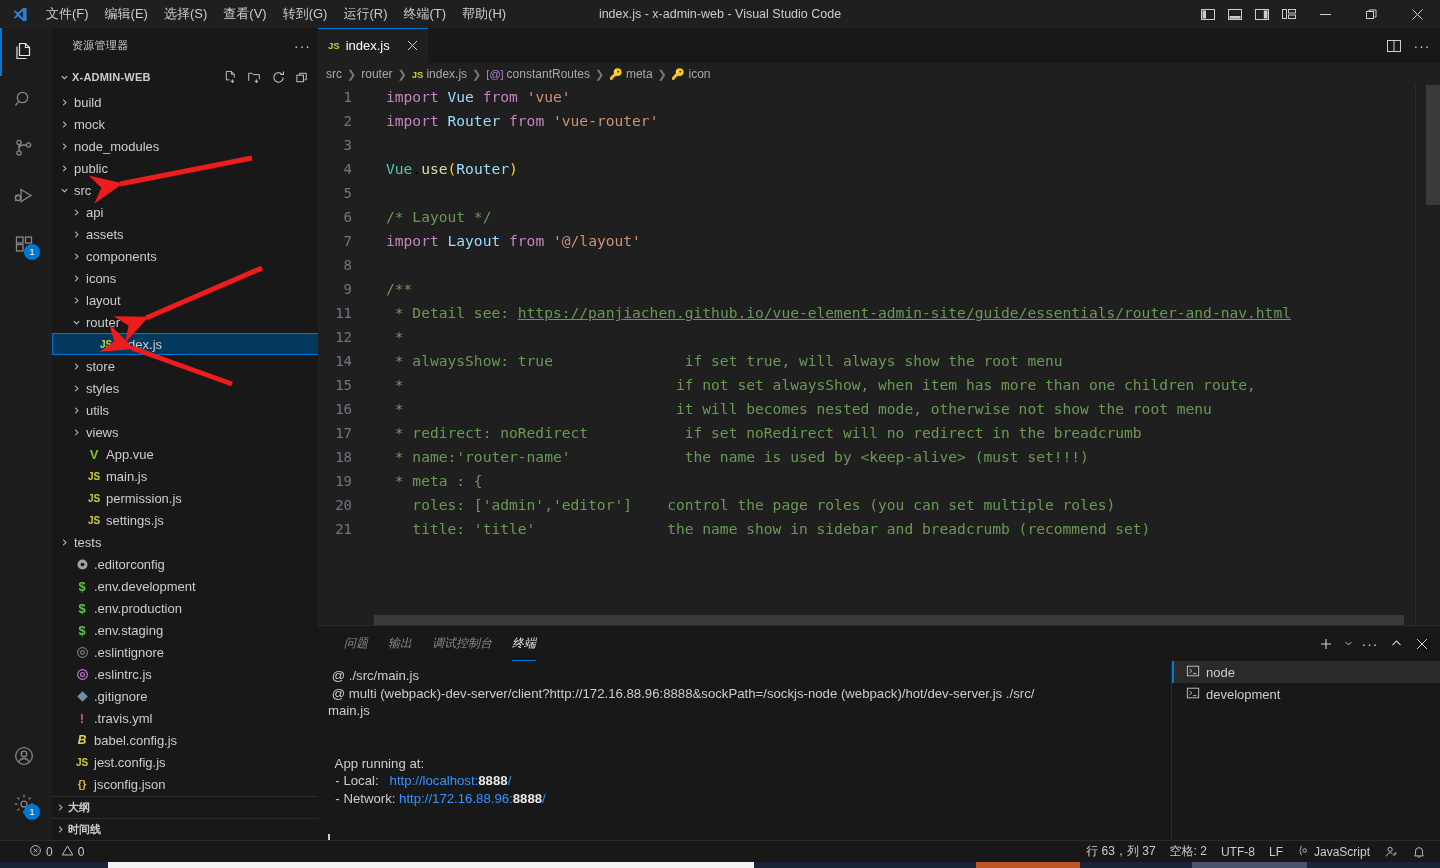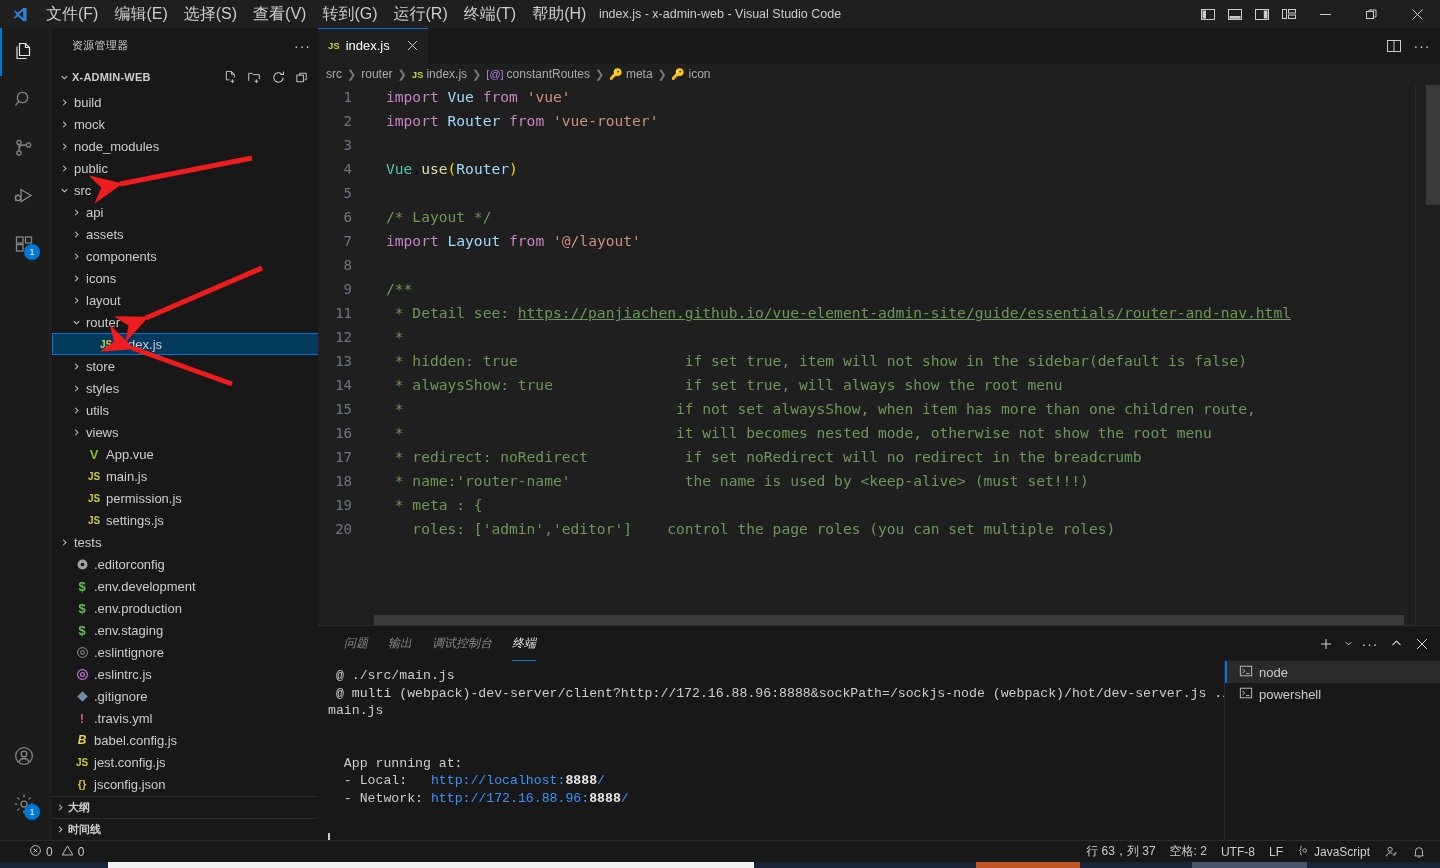--- a/index.html
+++ b/index.html
@@ -13,21 +13,21 @@
   body { position: relative; }
 
   
   #titlebar {
     position: absolute; left: 0; top: 0; width: 1440px; height: 28px;
     background: #1f1f1f; display: flex; align-items: center;
     color: #cccccc; font-size: 12.5px; user-select: none;
   }
   #vscode-logo { width: 38px; height: 28px; display: flex; align-items: center; justify-content: center; }
   .menu-item {
-    padding: 0 8px; height: 28px; line-height: 28px; font-size: 16px;
+    padding: 0 8px; height: 28px; line-height: 28px; font-size: 13px;
     color: #cccccc; white-space: nowrap; cursor: default;
   }
   #window-title {
     position: absolute; left: 0; right: 0; text-align: center;
     font-size: 12.5px; color: #cccccc; pointer-events: none;
   }
   #titlebar-right {
     position: absolute; right: 0; top: 0; height: 28px; display: flex; align-items: center;
   }
   .layout-btn { width: 27px; height: 28px; display: flex; align-items: center; justify-content: center; }
@@ -158,31 +158,31 @@
   .ptab.active { color: #e7e7e7; }
   .ptab.active::after {
     content: ""; position: absolute; left: 10px; right: 10px; bottom: 0; height: 1px; background: #0078d4;
   }
   #panel-actions { position: absolute; right: 6px; top: 0; height: 35px; display: flex; align-items: center; gap: 2px; }
   .pact { width: 24px; height: 28px; display: flex; align-items: center; justify-content: center; color: #cccccc; }
 
   #panel-body { flex: 1; display: flex; }
   #terminal {
     flex: 1; position: relative; color: #cccccc;
-    font-family: Liberation Mono, monospace; font-size: 13.2px; line-height: 17.5px;
+    font-family: Liberation Sans, sans-serif; font-size: 13.2px; line-height: 17.5px;
     padding: 6px 0 0 10px; white-space: pre; overflow: hidden;
   }
   .tlink { color: #3794ff; }
   .tbold { color: #e7e7e7; font-weight: bold; }
   #term-cursor {
     display: inline-block; width: 2px; height: 14px; background: #cccccc;
     vertical-align: -2px;
   }
   #terminal-tabs {
-    width: 216px; flex: none; background: #181818; border-left: 1px solid #2b2b2b;
+    width: 269px; flex: none; background: #181818; border-left: 1px solid #2b2b2b;
     padding-top: 0px;
   }
   .tterm-row {
     height: 22px; display: flex; align-items: center; gap: 6px;
     padding-left: 14px; color: #cccccc; font-size: 13px; position: relative;
   }
   .tterm-row.active { background: #2a2a2a; }
   .tterm-row.active::before { content: ""; position: absolute; left: 0; top: 0; width: 2px; height: 22px; background: #0078d4; }
 
   
@@ -685,28 +685,28 @@
       <div class="cline"><span class="lnum">2</span><span class="ctext"><span class="kw">import</span> <span class="id">Router</span> <span class="kw">from</span> <span class="str">'vue-router'</span></span></div>
       <div class="cline"><span class="lnum">3</span><span class="ctext"></span></div>
       <div class="cline"><span class="lnum">4</span><span class="ctext"><span class="pl">Vue</span>.<span class="fn">use</span><span class="pn">(</span><span class="id">Router</span><span class="pn">)</span></span></div>
       <div class="cline"><span class="lnum">5</span><span class="ctext"></span></div>
       <div class="cline"><span class="lnum">6</span><span class="ctext"><span class="cm">/* Layout */</span></span></div>
       <div class="cline"><span class="lnum">7</span><span class="ctext"><span class="kw">import</span> <span class="id">Layout</span> <span class="kw">from</span> <span class="str">'@/layout'</span></span></div>
       <div class="cline"><span class="lnum">8</span><span class="ctext"></span></div>
       <div class="cline"><span class="lnum">9</span><span class="ctext"><span class="cm">/**</span></span></div>
       <div class="cline"><span class="lnum">11</span><span class="ctext"><span class="cm"> * Detail see: </span><span class="lnk">https://panjiachen.github.io/vue-element-admin-site/guide/essentials/router-and-nav.html</span></span></div>
       <div class="cline"><span class="lnum">12</span><span class="ctext"><span class="cm"> *</span></span></div>
-      <div class="cline"><span class="lnum">13</span><span class="ctext"><span class="cm"> * hidden: true                   if set true, item will not show in the sidebar(default is false)</span></span></div>
       <div class="cline"><span class="lnum">14</span><span class="ctext"><span class="cm"> * alwaysShow: true               if set true, will always show the root menu</span></span></div>
       <div class="cline"><span class="lnum">15</span><span class="ctext"><span class="cm"> *                               if not set alwaysShow, when item has more than one children route,</span></span></div>
       <div class="cline"><span class="lnum">16</span><span class="ctext"><span class="cm"> *                               it will becomes nested mode, otherwise not show the root menu</span></span></div>
       <div class="cline"><span class="lnum">17</span><span class="ctext"><span class="cm"> * redirect: noRedirect           if set noRedirect will no redirect in the breadcrumb</span></span></div>
       <div class="cline"><span class="lnum">18</span><span class="ctext"><span class="cm"> * name:'router-name'             the name is used by &lt;keep-alive&gt; (must set!!!)</span></span></div>
       <div class="cline"><span class="lnum">19</span><span class="ctext"><span class="cm"> * meta : {</span></span></div>
       <div class="cline"><span class="lnum">20</span><span class="ctext"><span class="cm">   roles: ['admin','editor']    control the page roles (you can set multiple roles)</span></span></div>
+      <div class="cline"><span class="lnum">21</span><span class="ctext"><span class="cm">   title: 'title'               the name show in sidebar and breadcrumb (recommend set)</span></span></div>
     </div>
 
   <div id="minimap-sep"></div>
   <div id="editor-vscroll">
     <div id="editor-vthumb"></div>
   </div>
   <div id="editor-hscroll">
     <div id="editor-hthumb"></div>
   </div>
 </div>
@@ -754,21 +754,21 @@
         </span>
         <span>node</span>
       </div>
       <div class="tterm-row">
         <span>
           <svg width="14" height="14" viewBox="0 0 16 16" fill="none" stroke="#cccccc" stroke-width="1">
               <rect x="1.5" y="2.5" width="13" height="11"></rect>
               <path d="M4 5.5 6.5 8 4 10.5M8 11h4"></path>
             </svg>
         </span>
-        <span>powershell</span>
+        <span>development</span>
       </div>
     </div>
   </div>
 </div>
 
 <div id="statusbar">
   <div class="sb-item" style="margin-left:22px">
     <span>
       <svg width="13" height="13" viewBox="0 0 16 16" fill="none" stroke="#cccccc" stroke-width="1.1">
           <circle cx="8" cy="8" r="6"></circle>

